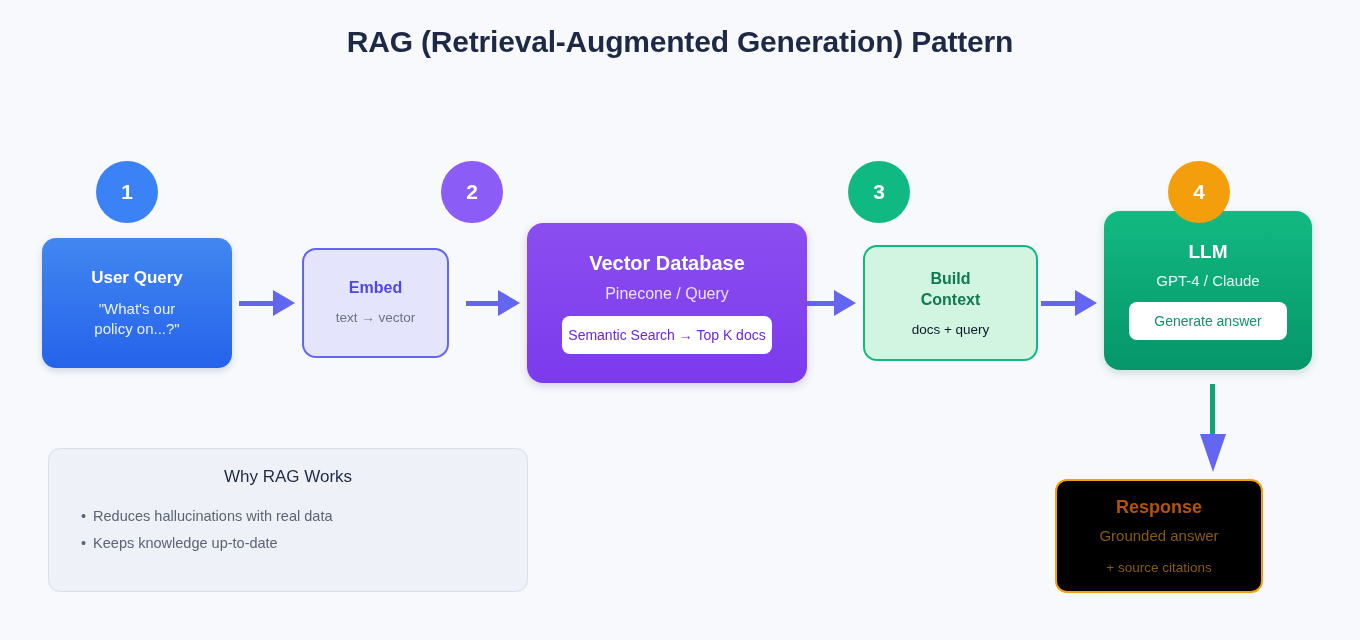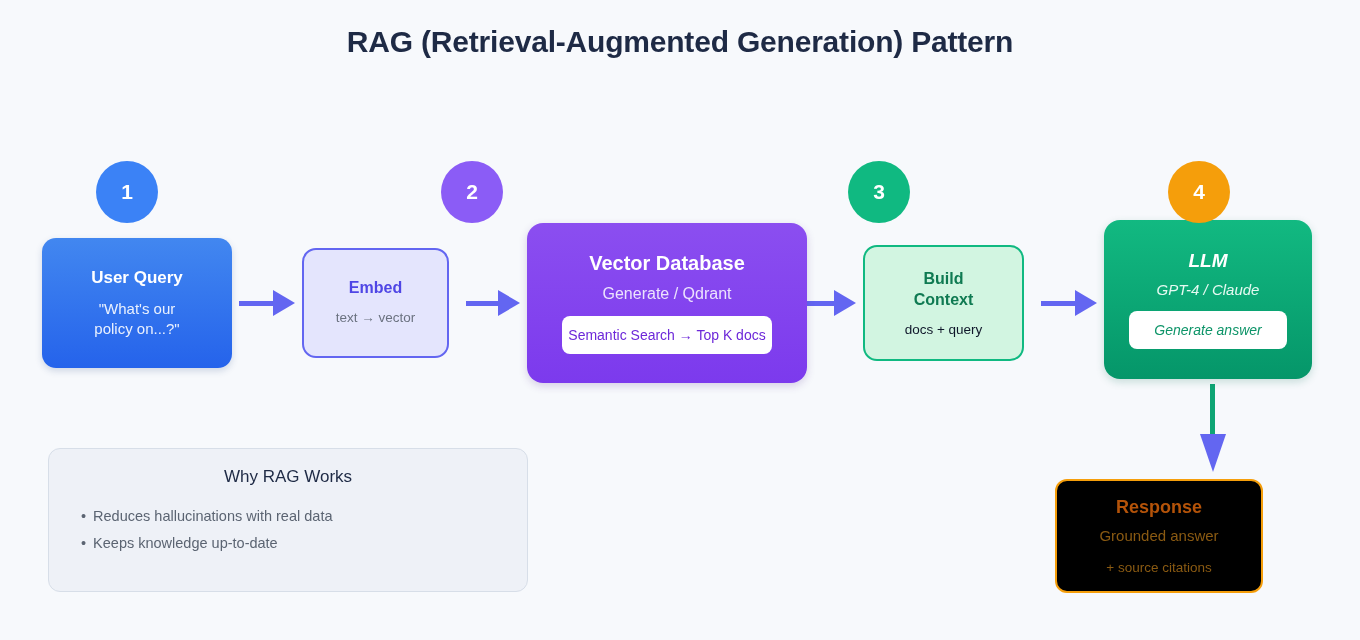--- a/index.html
+++ b/index.html
@@ -91,34 +91,33 @@
     box-shadow: 0 3px 8px rgba(80,40,140,0.2);
   }
   #node-vector-db .node-title { font-size: 20px; color: #ffffff; margin-bottom: 9px; }
   #node-vector-db .node-sub   { font-size: 16px; color: #ece3fd; margin-bottom: 12px; }
   #node-vector-db .node-pill  {
     width: 210px; height: 38px; font-size: 14px; color: #6d28d9;
   }
 
   
   #node-build-context {
-    left: 863px; top: 245px; width: 161px; height: 116px;
+    left: 863px; top: 245px; width: 175px; height: 116px;
     background: #d2f5e1;
     border: 2.5px solid #10b981;
   }
   #node-build-context .node-title { font-size: 16px; color: #0f7a52; line-height: 1.35; margin-bottom: 10px; }
   #node-build-context .node-sub   { font-size: 13.5px; color: #0f172a; }
 
   
   #node-llm {
-    left: 1104px; top: 220px; width: 208px; height: 159px;
+    left: 1104px; top: 211px; width: 208px; height: 159px;
     background: linear-gradient(180deg, #12b981 0%, #059669 100%);
     border-radius: 16px;
     box-shadow: 0 3px 8px rgba(10,110,80,0.2);
-    font-style: italic;
   }
   #node-llm .node-title { font-size: 19px; color: #ffffff; margin-bottom: 8px; }
   #node-llm .node-sub   { font-size: 15px; color: #e6faf2; margin-bottom: 12px; }
   #node-llm .node-pill  { width: 158px; height: 38px; font-size: 14px; color: #0d9468; }
 
   
   #node-response {
     left: 1055px; top: 479px; width: 208px; height: 114px;
     background: #000000;
     border: 2.5px solid #f59e0b;
@@ -219,21 +218,21 @@
     <div class="node-sub">text → vector</div>
   </div>
 
   <div class="arrow-h" id="arrow-embed-vectordb" style="left:466px; top:290px; width:54px;">
     <div class="shaft"></div>
     <div class="head"></div>
   </div>
 
   <div class="node" id="node-vector-db">
     <div class="node-title">Vector Database</div>
-    <div class="node-sub">Generate / Qdrant</div>
+    <div class="node-sub">Pinecone / Query</div>
     <div class="node-pill">Semantic Search → Top K docs</div>
   </div>
 
   <div class="arrow-h" id="arrow-vectordb-context" style="left:800px; top:290px; width:56px;">
     <div class="shaft"></div>
     <div class="head"></div>
   </div>
 
   <div class="node" id="node-build-context">
     <div class="node-title">

